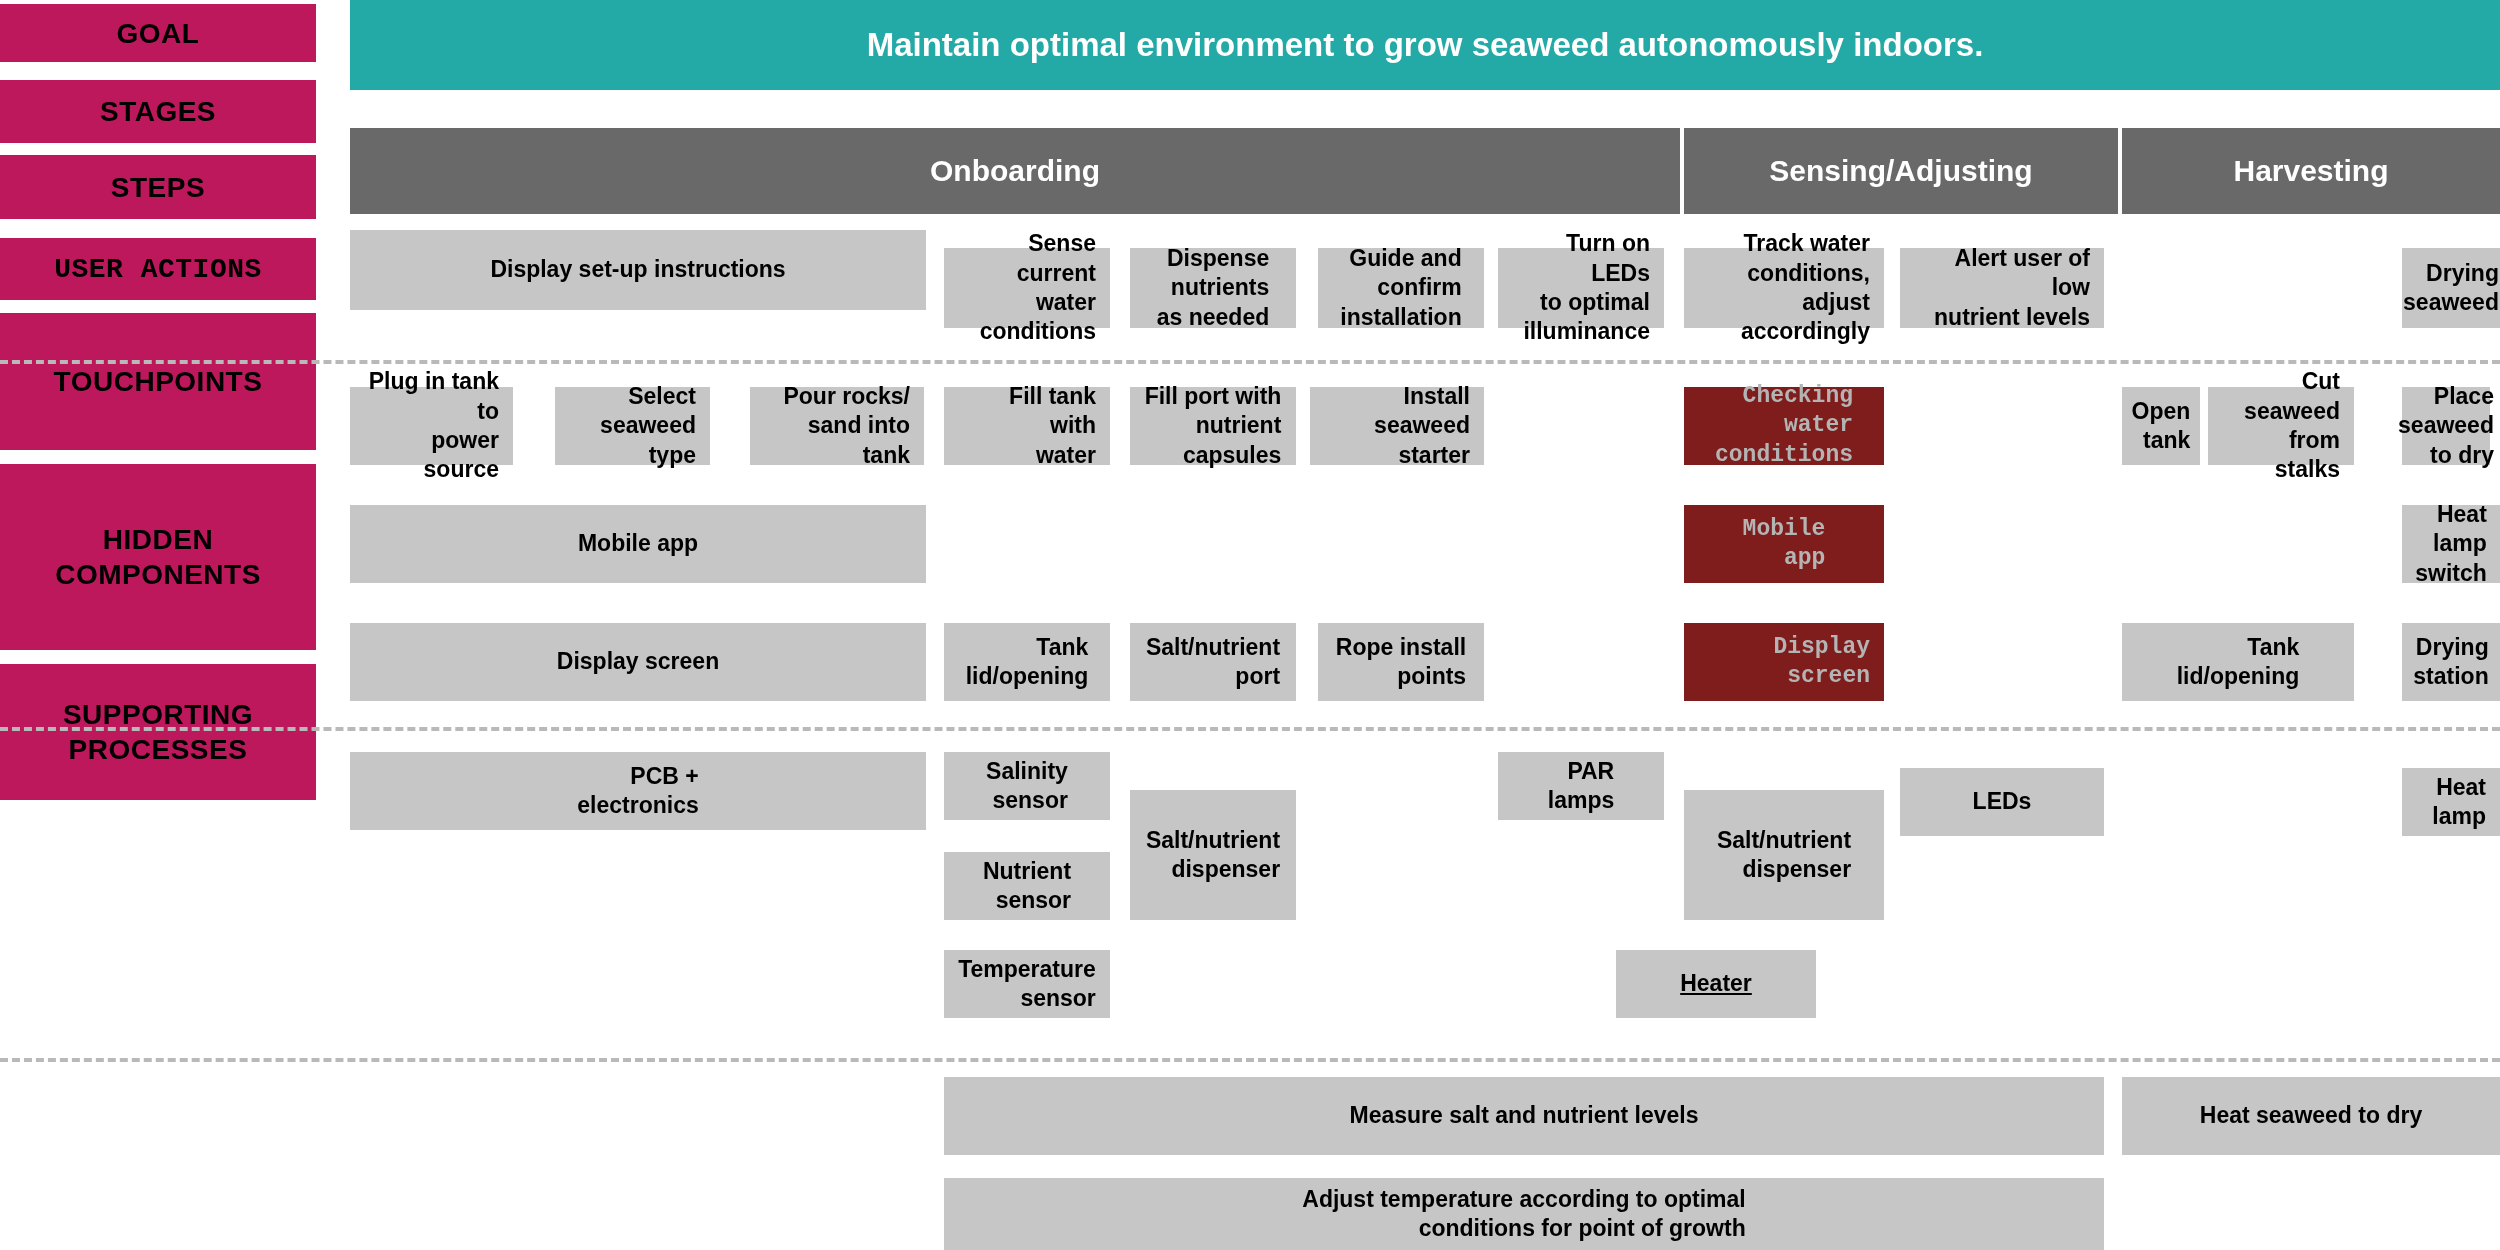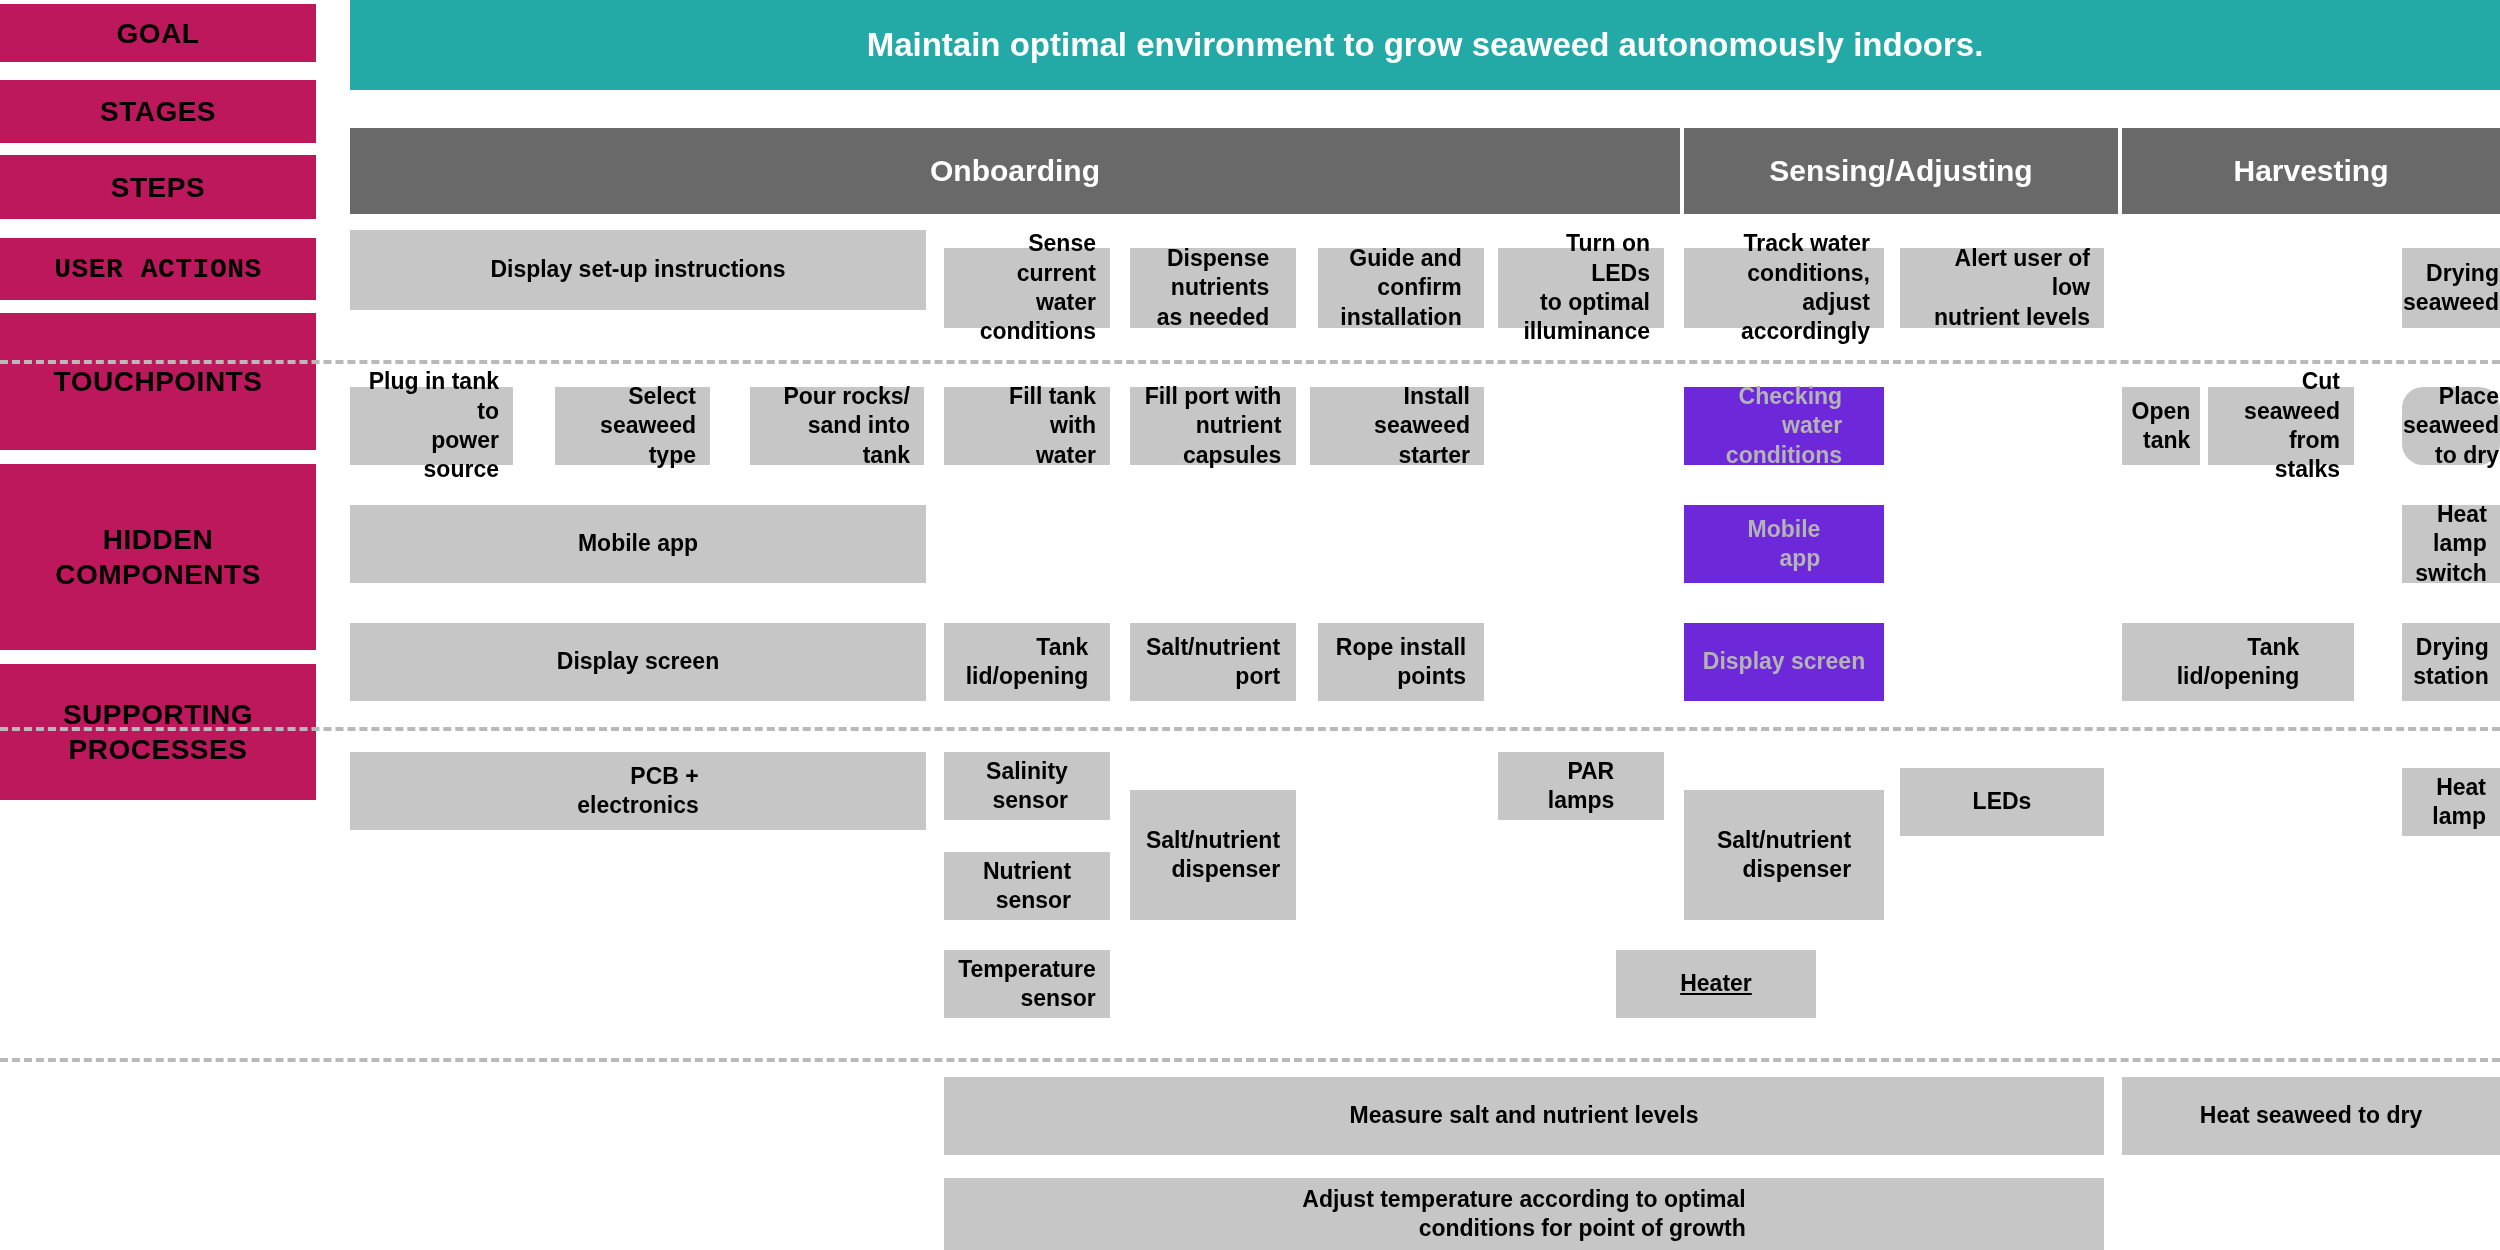--- a/index.html
+++ b/index.html
@@ -53,22 +53,23 @@
     background: #23a9a6;
     color: #ffffff;
     font-size: 33px;
   }
   .cell.stage {
     background: #696969;
     color: #ffffff;
     font-size: 30px;
   }
   .cell.faded {
-    background: #6d28d9;
+    background: #7f1d1d;
     color: #b4b4b4;
+    font-family: Liberation Mono, monospace;
   }
   .divider {
     position: absolute;
     left: 0;
     width: 2500px;
     height: 0;
     border-top: 4px dashed #b9b9b9;
   }
 </style>
 </head>
@@ -129,21 +130,21 @@
   <div class="cell" style="left:1310px;top:387px;width:174px;height:78px;">Install seaweed
 starter</div>
   <div class="cell faded" style="left:1684px;top:387px;width:200px;height:78px;">Checking
 water
 conditions</div>
   <div class="cell" style="left:2122px;top:387px;width:78px;height:78px;">Open
 tank</div>
   <div class="cell" style="left:2208px;top:387px;width:146px;height:78px;">Cut
 seaweed
 from stalks</div>
-  <div class="cell" style="left:2402px;top:387px;width:98px;height:78px;border-radius:21px;">Place
+  <div class="cell" style="left:2402px;top:387px;width:88px;height:78px;">Place
 seaweed
 to dry</div>
 
   <div class="cell" style="left:350px;top:505px;width:576px;height:78px;">Mobile app</div>
   <div class="cell faded" style="left:1684px;top:505px;width:200px;height:78px;">Mobile
 app</div>
   <div class="cell" style="left:2402px;top:505px;width:98px;height:78px;">Heat lamp
 switch</div>
 
   <div class="cell" style="left:350px;top:623px;width:576px;height:78px;">Display screen</div>

